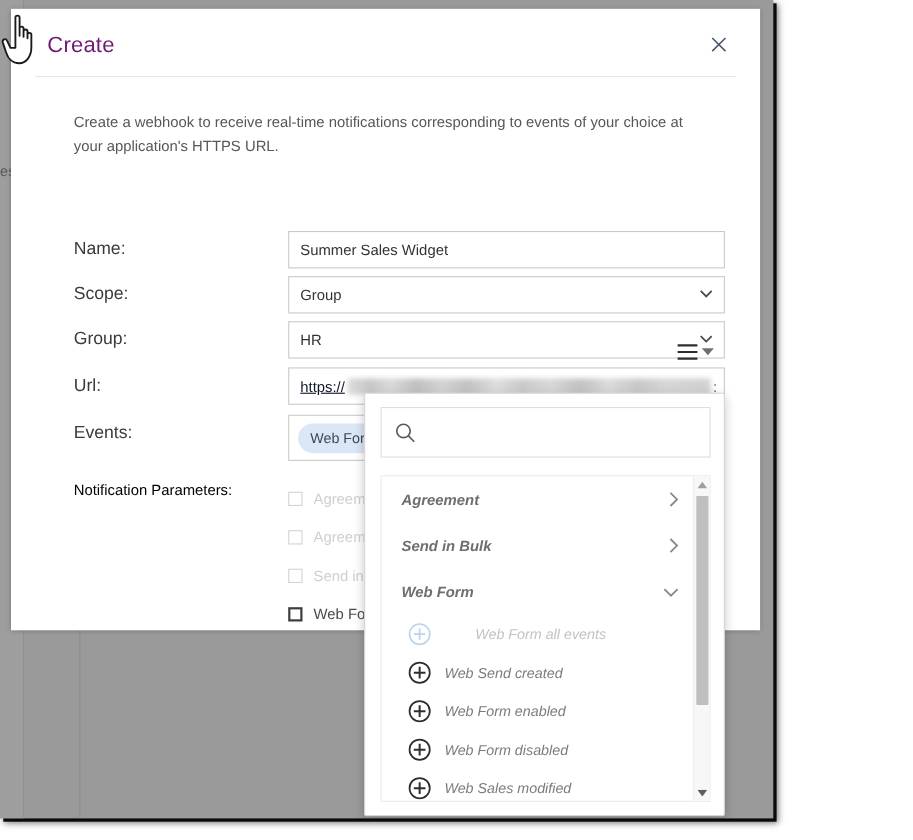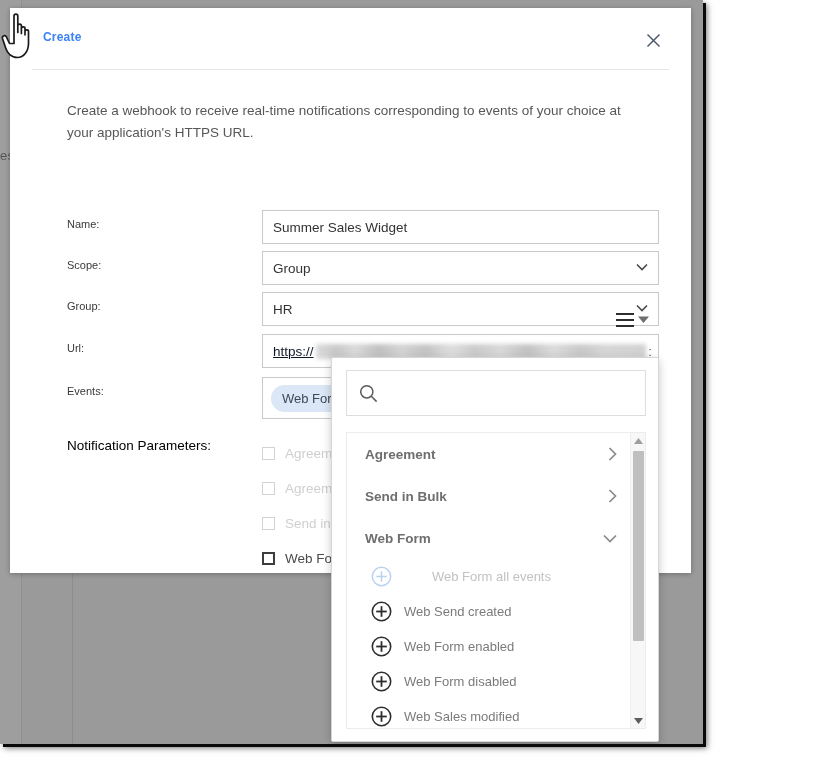--- a/index.html
+++ b/index.html
@@ -49,21 +49,21 @@
     z-index: 5;
   }
   .modal-header {
     position: relative;
     height: 62px;
     border-bottom: 1px solid #e6e6e6;
     margin: 0 22px;
   }
   #modal-title {
     position: absolute; left: 11px; top: 22px;
-    font-size: 12px; font-weight: bold; color: #3b82f6;
+    font-size: 20px; font-weight: normal; color: #701a75;
     letter-spacing: .2px;
   }
   #close-button {
     position: absolute; right: 4px; top: 20px;
     width: 24px; height: 24px;
     display: flex; align-items: center; justify-content: center;
     cursor: pointer;
   }
   #close-button svg { display: block; }
 
@@ -72,21 +72,21 @@
   #modal-description {
     position: absolute; left: 57px; top: 30px;
     width: 575px;
     font-size: 13.5px; line-height: 22px; color: #575757;
   }
 
   
   .form-row { position: absolute; left: 57px; width: 592px; height: 34px; }
   .form-label {
     position: absolute; left: 0; top: 8px;
-    font-size: 11px; color: #3a3a3a;
+    font-size: 16px; color: #3a3a3a;
   }
   .field { position: absolute; left: 195px; width: 397px; height: 34px; }
 
   .text-input, .select-input {
     width: 100%; height: 34px;
     border: 1px solid #c9c9c9;
     background: #fff;
     font-family: "Liberation Sans", sans-serif;
     font-size: 13.5px; color: #333;
     padding: 0 10px;
@@ -186,20 +186,21 @@
 
   #event-tree {
     position: absolute; left: 14px; top: 74px;
     width: 300px; height: 297px;
     border: 1px solid #ececec;
     overflow: hidden;
   }
   #event-tree-scroll {
     position: absolute; left: 0; top: 0; width: 284px; height: 100%;
     overflow: hidden;
+    font-style: italic;
   }
   .tree-group {
     display: flex; align-items: center; justify-content: space-between;
     height: 42px; padding: 0 14px 0 18px;
     font-size: 13.5px; font-weight: bold; color: #6e6e6e;
     cursor: pointer;
   }
   .tree-group .arrow { color: #8a8a8a; }
 
   .tree-leaf {

